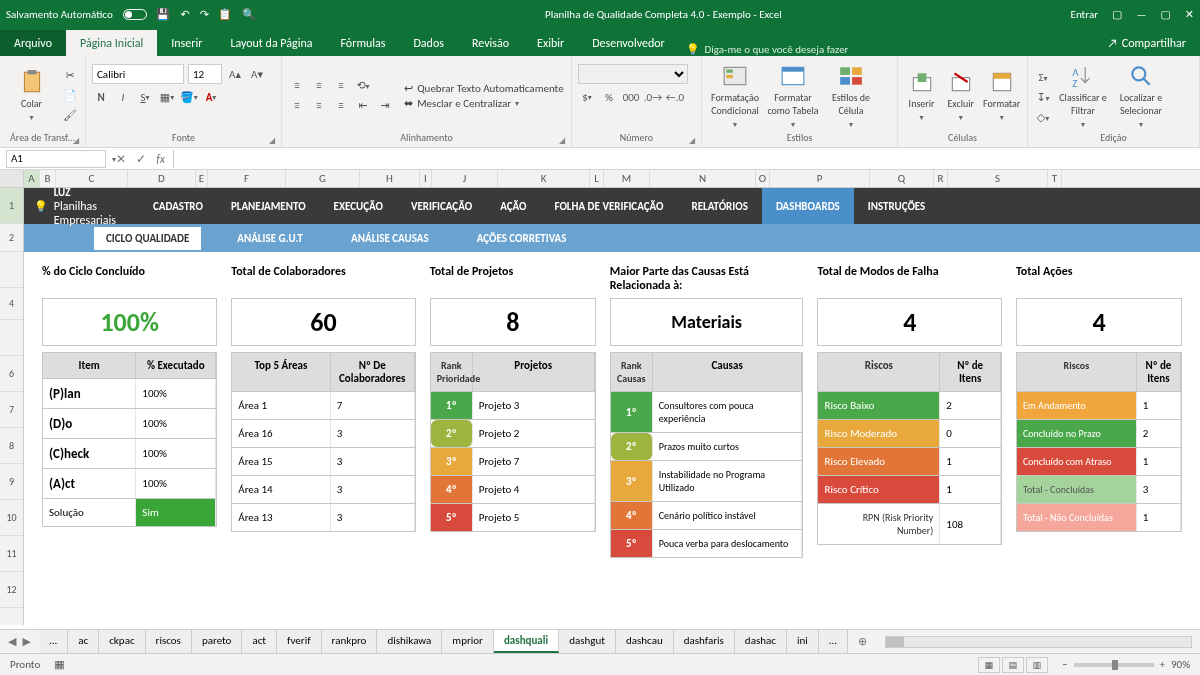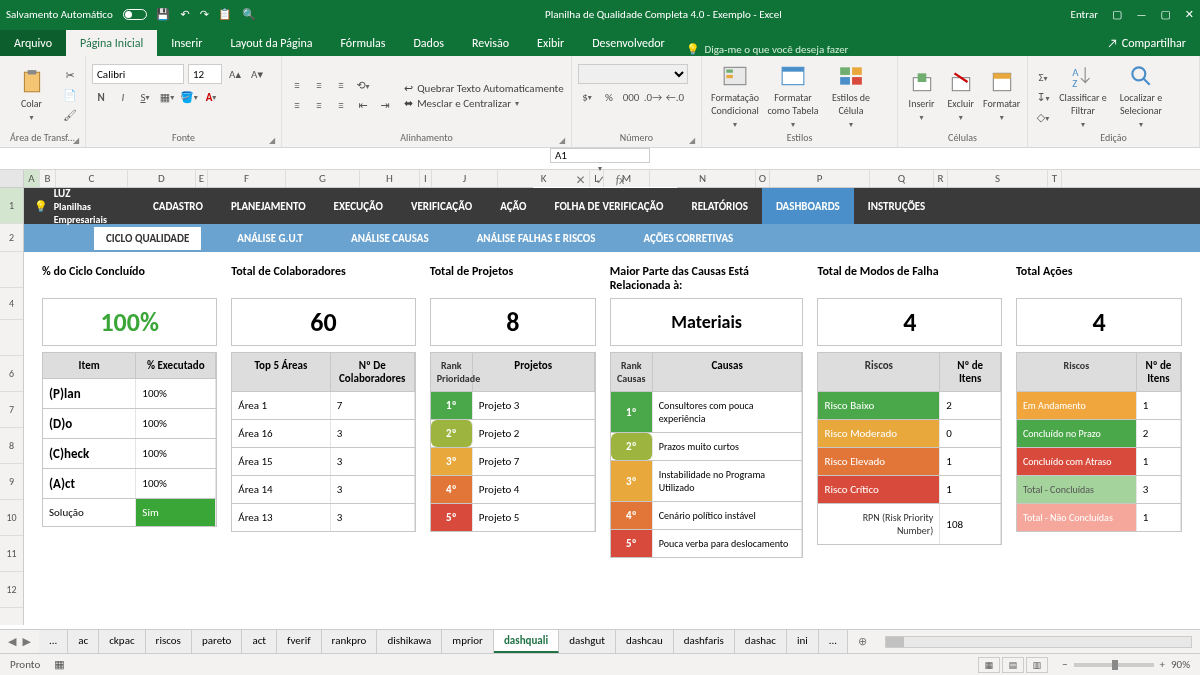--- a/index.html
+++ b/index.html
@@ -30,21 +30,21 @@
 .big-btn svg { width:26px; height:26px; }
 .small-grid { display:flex; flex-direction:column; gap:2px; justify-content:center; }
 .small-row { display:flex; gap:4px; align-items:center; }
 .dd { font-size:8px; color:#666; }
 .launcher { position:absolute; right:2px; bottom:2px; width:10px; height:10px; font-size:8px; color:#888; }
 .font-name { border:1px solid #ccc; background:#fff; height:20px; width:92px; font-size:11px; padding:0 4px; }
 .font-size { border:1px solid #ccc; background:#fff; height:20px; width:34px; font-size:11px; padding:0 4px; }
 .icon-btn { width:18px; height:18px; display:flex; align-items:center; justify-content:center; color:#555; }
 
 
-.formula-bar { height:22px; border-bottom:1px solid #d6d6d6; display:flex; align-items:center; background:#fff;flex-direction:column; }
+.formula-bar { height:22px; border-bottom:1px solid #d6d6d6; display:flex; align-items:center; background:#fff; }
 .namebox { width:100px; border:1px solid #ccc; height:18px; margin:0 6px; padding:0 4px; font-size:11px; }
 .fx-icons { display:flex; gap:10px; color:#777; }
 .fx-input { flex:1; height:18px; border:none; border-left:1px solid #ccc; margin-left:8px; padding:0 6px; font-size:11px; }
 
 
 .col-headers { height:18px; background:#f3f2f1; border-bottom:1px solid #ccc; display:flex; font-size:11px; color:#555; }
 .corner { width:24px; border-right:1px solid #ccc; background:#e6e6e6; }
 .col { border-right:1px solid #ddd; display:flex; align-items:center; justify-content:center; }
 .selected-col { background:#d3e5cf; }
 
@@ -385,39 +385,38 @@
       <div class="rh" style="height: 36px;">8</div>
       <div class="rh" style="height: 36px;">9</div>
       <div class="rh" style="height: 36px;">10</div>
       <div class="rh" style="height: 36px;">11</div>
       <div class="rh" style="height: 36px;">12</div>
     </div>
   <div class="content">
     <div class="sheet-nav">
       <div class="luz-logo">
         <span>💡</span>
-        <div><b>LUZ</b><div style="font-size:10px;font-weight:bold">Planilhas Empresariais</div></div>
+        <div><b>LUZ</b><div style="font-size:12px;font-weight:normal">Planilhas Empresariais</div></div>
       </div>
       <div id="navitems" style="display:flex">
           <div class="sn-item">CADASTRO</div>
           <div class="sn-item">PLANEJAMENTO</div>
           <div class="sn-item">EXECUÇÃO</div>
           <div class="sn-item">VERIFICAÇÃO</div>
           <div class="sn-item">AÇÃO</div>
           <div class="sn-item">FOLHA DE VERIFICAÇÃO</div>
           <div class="sn-item">RELATÓRIOS</div>
           <div class="sn-item active">DASHBOARDS</div>
           <div class="sn-item">INSTRUÇÕES</div>
         </div>
     </div>
     <div class="sub-nav" id="subnav">
         <div class="sn2 active">CICLO QUALIDADE</div>
         <div class="sn2">ANÁLISE G.U.T</div>
         <div class="sn2">ANÁLISE CAUSAS</div>
-        <div class="sn2">ANÁLISE FALHAS E RISCOS</div>
         <div class="sn2">AÇÕES CORRETIVAS</div>
       </div>
 
     <div class="dash">
 
       <div class="card" style="flex:0.95">
         <div class="card-title">% do Ciclo Concluído</div>
         <div class="card-big pct">100%</div>
         <div class="card-table">
           <div class="ct-head">

